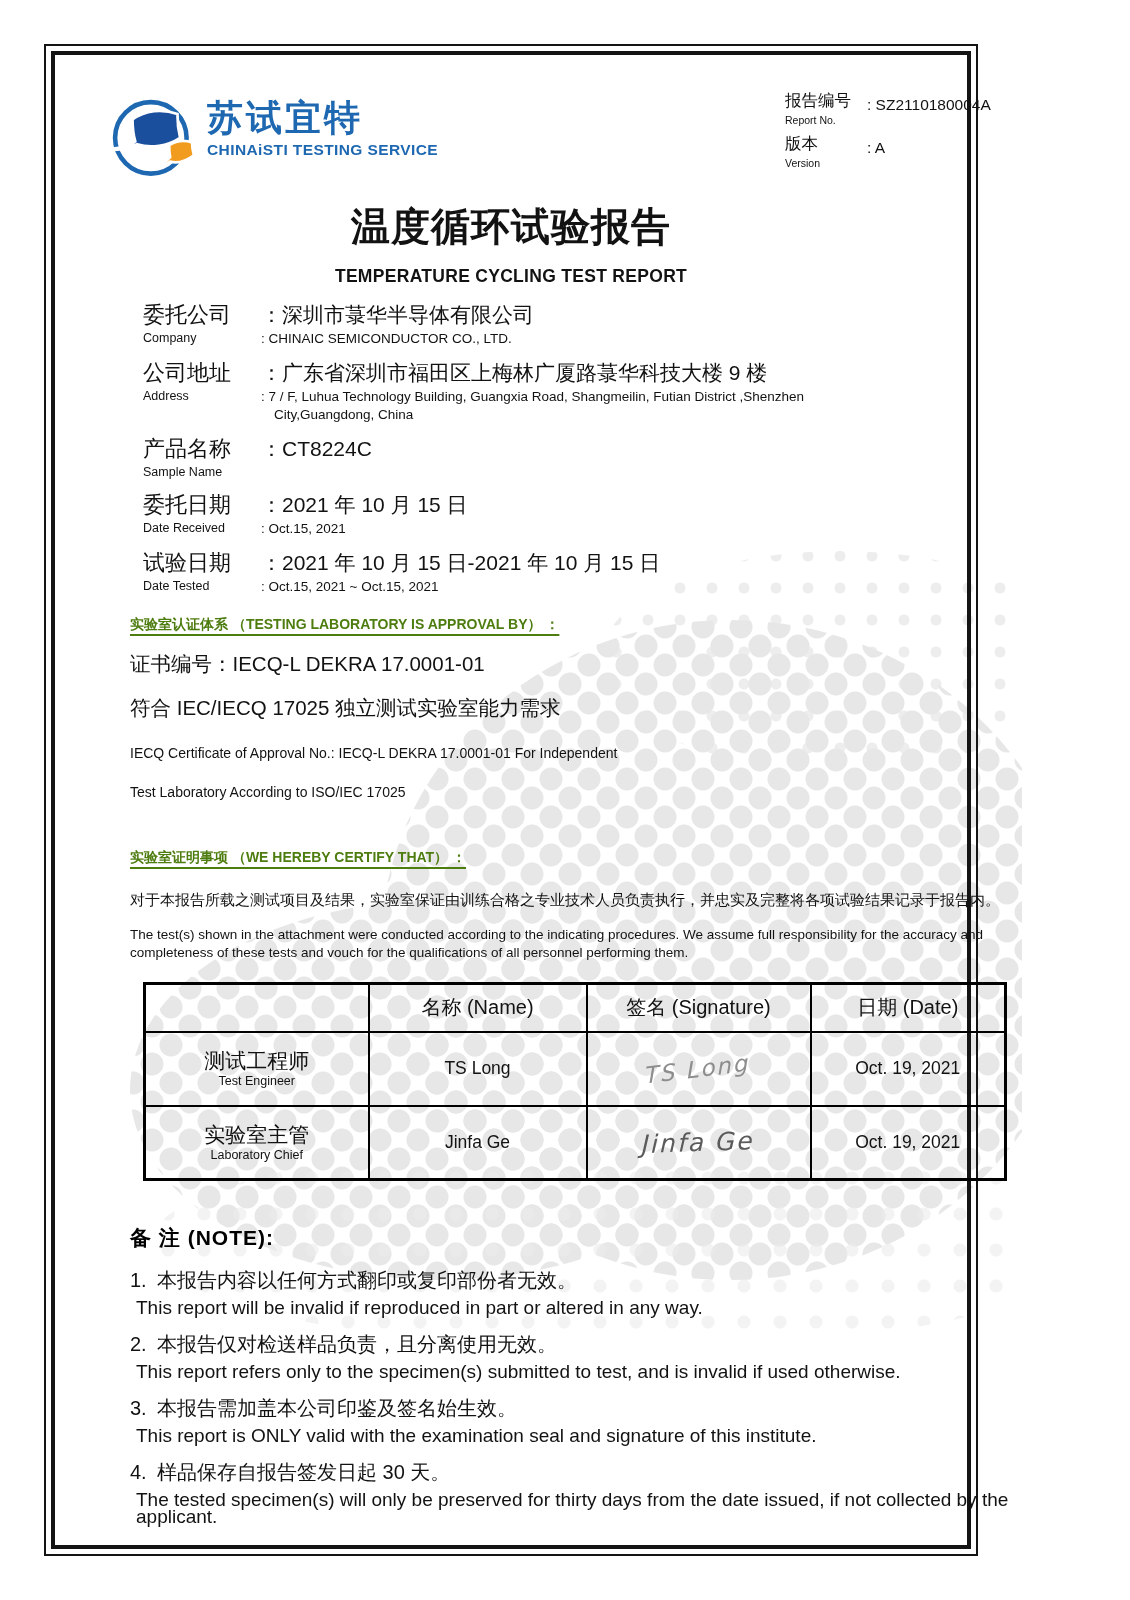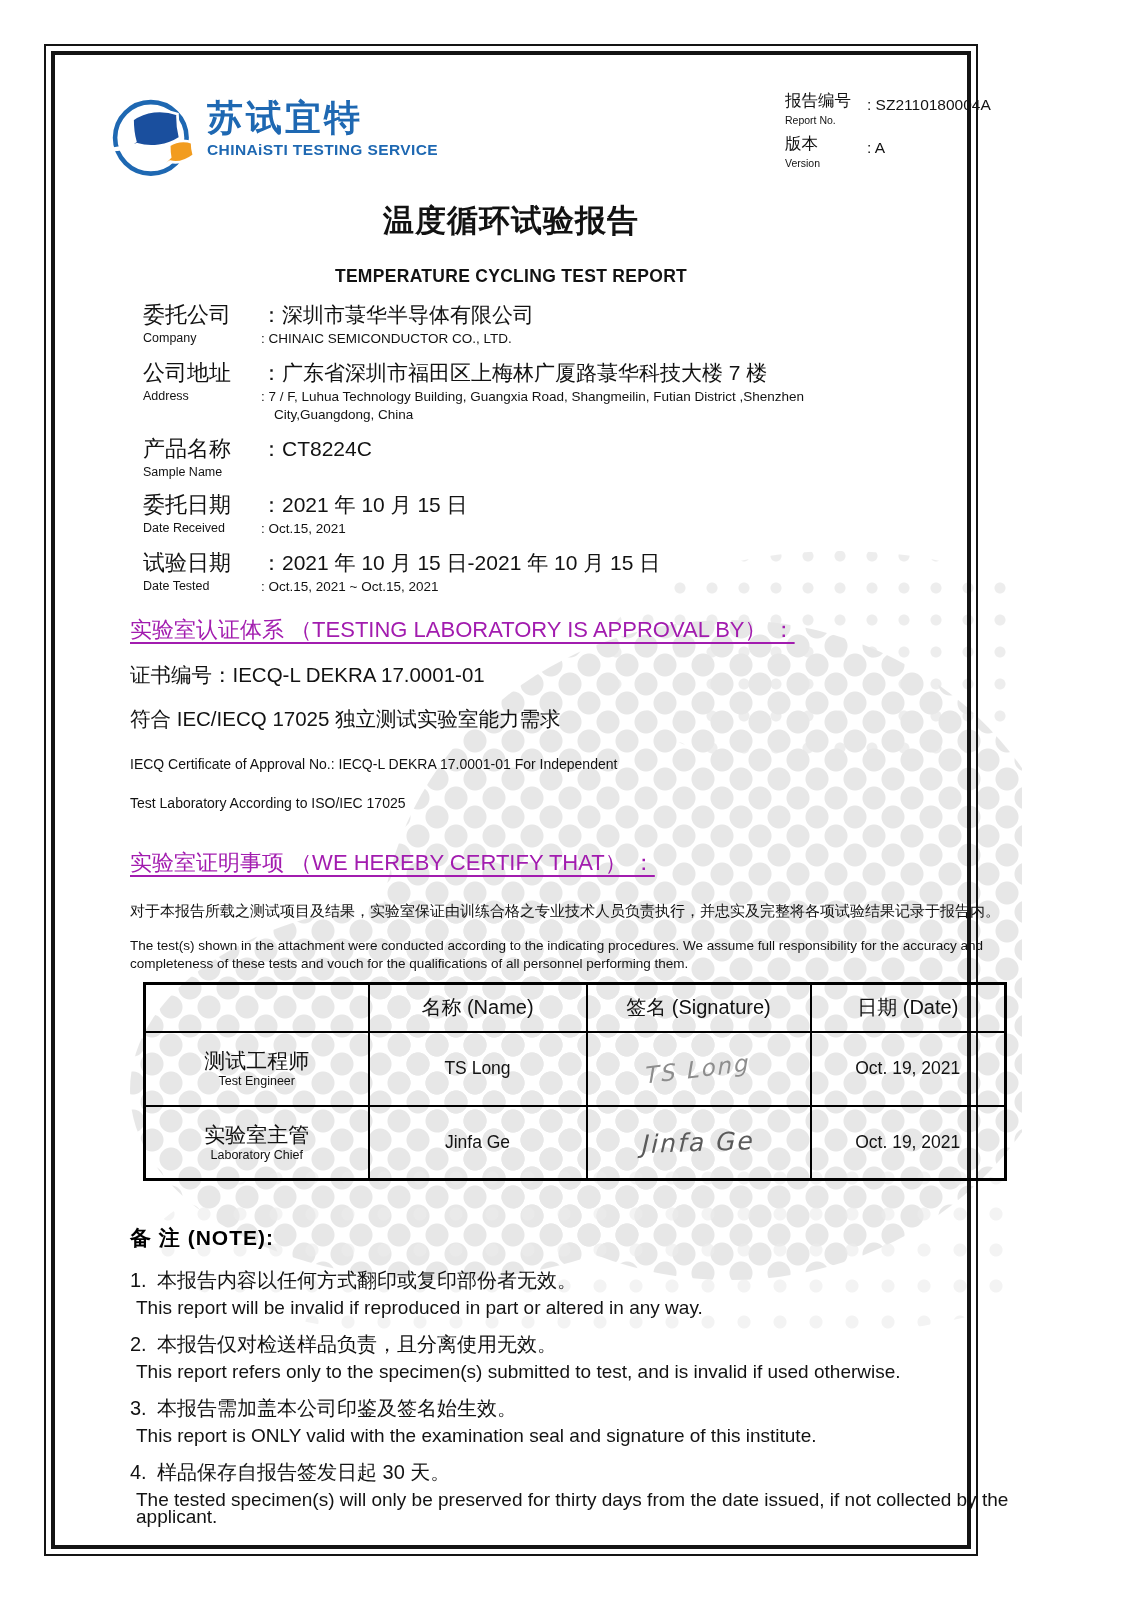--- a/index.html
+++ b/index.html
@@ -57,39 +57,39 @@
 
   
   .report-meta { left:785px; top:90px; width:270px; }
   .meta-row { display:flex; margin-bottom:7px; }
   .meta-labels { width:76px; flex-shrink:0; }
   .meta-cn { font-size:16.5px; }
   .meta-en { font-size:10.5px; margin-top:2px; }
   .meta-value { font-size:15.5px; margin:6px 0 0 6px; white-space:nowrap; }
 
   
-  .title-cn { left:0; right:0; top:200px; text-align:center; font-size:31px; font-weight:bold; letter-spacing:1px; }
+  .title-cn { left:0; right:0; top:200px; text-align:center; font-size:39px; font-weight:bold; letter-spacing:1px; }
   .title-en { left:0; right:0; top:266px; text-align:center; font-size:17.5px; font-weight:bold; letter-spacing:.3px; }
 
   
   .info { left:143px; top:300px; width:864px; }
   .info-row { display:flex; margin-bottom:10px; }
   .info-label { width:118px; flex-shrink:0; }
   .label-cn { font-size:22px; line-height:30px; }
   .label-en { font-size:12.5px; line-height:16px; }
   .info-value { flex:1; }
   .value-cn { font-size:21px; line-height:30px; white-space:nowrap; }
   .value-en { font-size:13.5px; line-height:18px; }
   .value-en2 { font-size:13.5px; line-height:18px; margin-left:13px; }
 
   
   .sec-approval { left:130px; top:615px; width:885px; }
   .sec-certify  { left:130px; top:848px; width:890px; }
   .section-heading {
-    color:#a21caf; font-size:22px; font-weight:normal;
+    color:#4d7c0f; font-size:14px; font-weight:bold;
     text-decoration:underline; text-underline-offset:5px; text-decoration-thickness:2px;
     display:inline-block;
   }
   .cert-line { font-size:20.5px; margin-top:16px; }
   .cert-en { font-size:14px; margin-top:23px; }
   .certify-cn { font-size:15px; line-height:45px; margin-top:10px; text-align:justify; }
   .certify-en { font-size:13.5px; line-height:17.5px; margin-top:4px; }
 
   
   .sig-table-wrap { left:143px; top:982px; width:861px; }
@@ -171,21 +171,21 @@
         <div class="value-en">:  CHINAIC SEMICONDUCTOR CO., LTD.</div>
       </div>
     </div>
 
     <div class="info-row">
       <div class="info-label">
         <div class="label-cn">公司地址</div>
         <div class="label-en">Address</div>
       </div>
       <div class="info-value">
-        <div class="value-cn">：广东省深圳市福田区上梅林广厦路菉华科技大楼 7 楼</div>
+        <div class="value-cn">：广东省深圳市福田区上梅林广厦路菉华科技大楼 9 楼</div>
         <div class="value-en">:  7 / F, Luhua Technology Building, Guangxia Road, Shangmeilin, Futian District ,Shenzhen</div>
         <div class="value-en2">City,Guangdong, China</div>
       </div>
     </div>
 
     <div class="info-row">
       <div class="info-label">
         <div class="label-cn">产品名称</div>
         <div class="label-en">Sample Name</div>
       </div>

